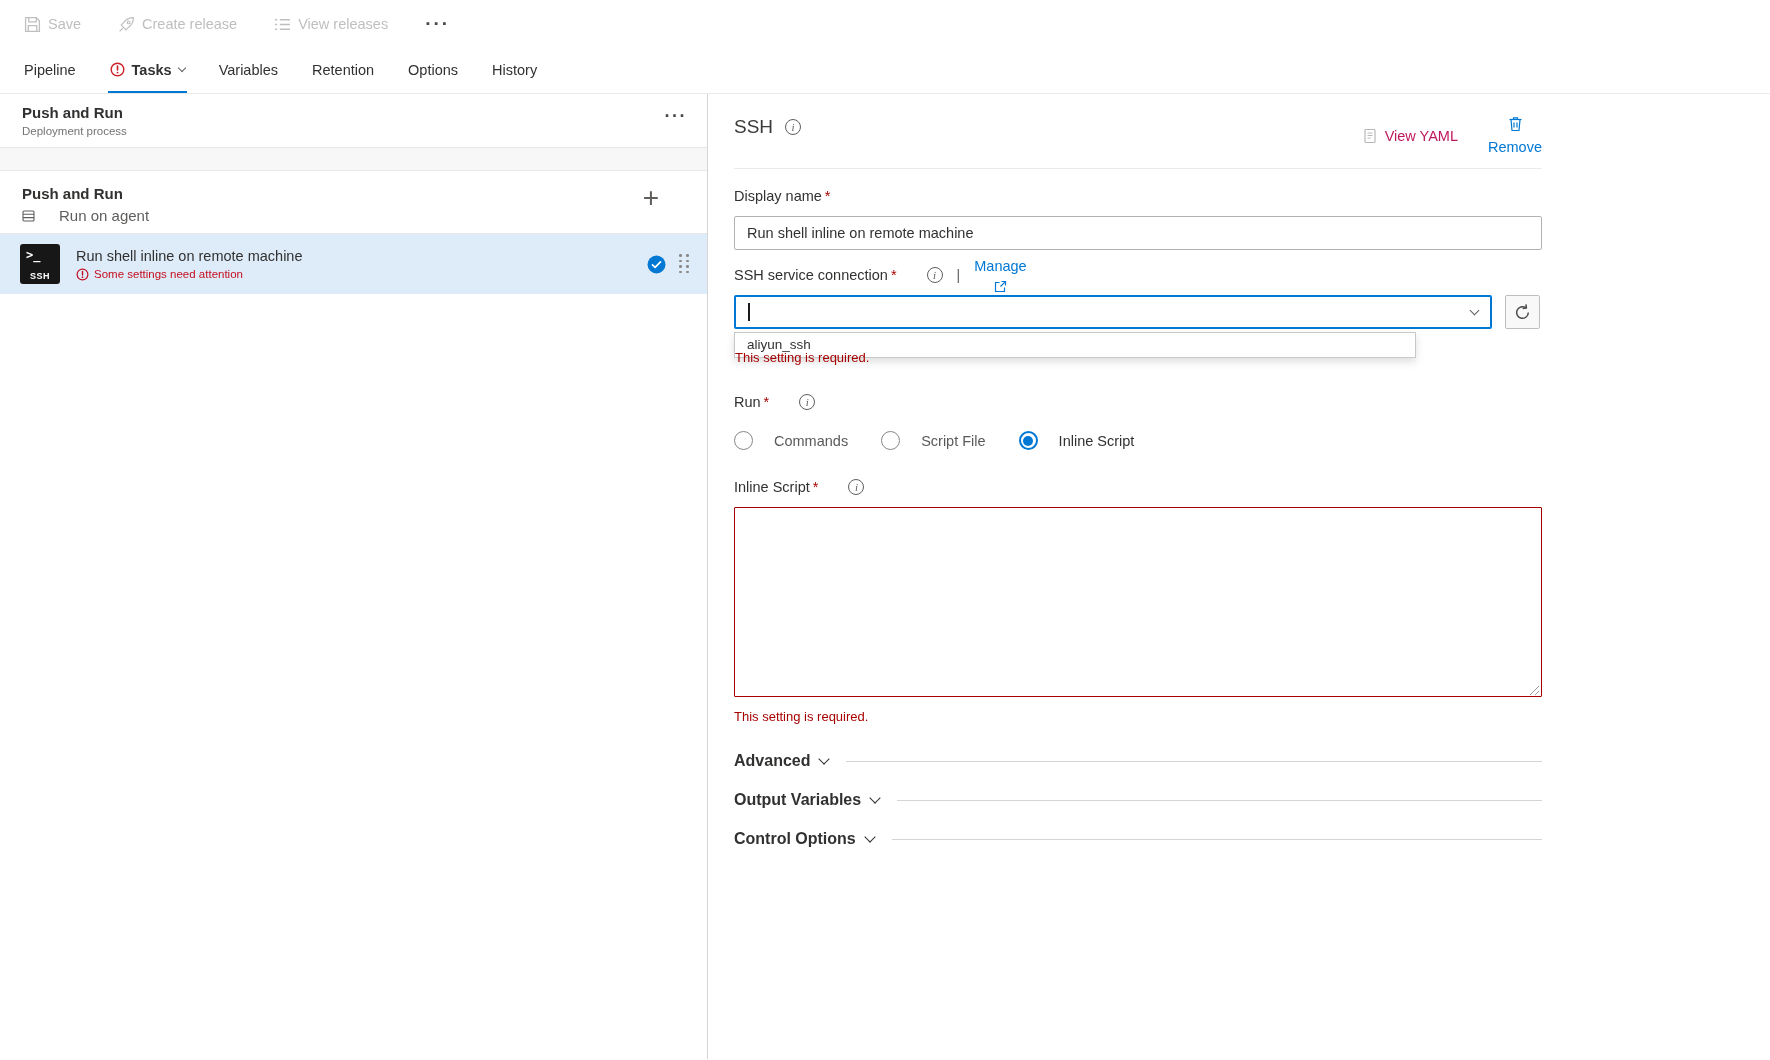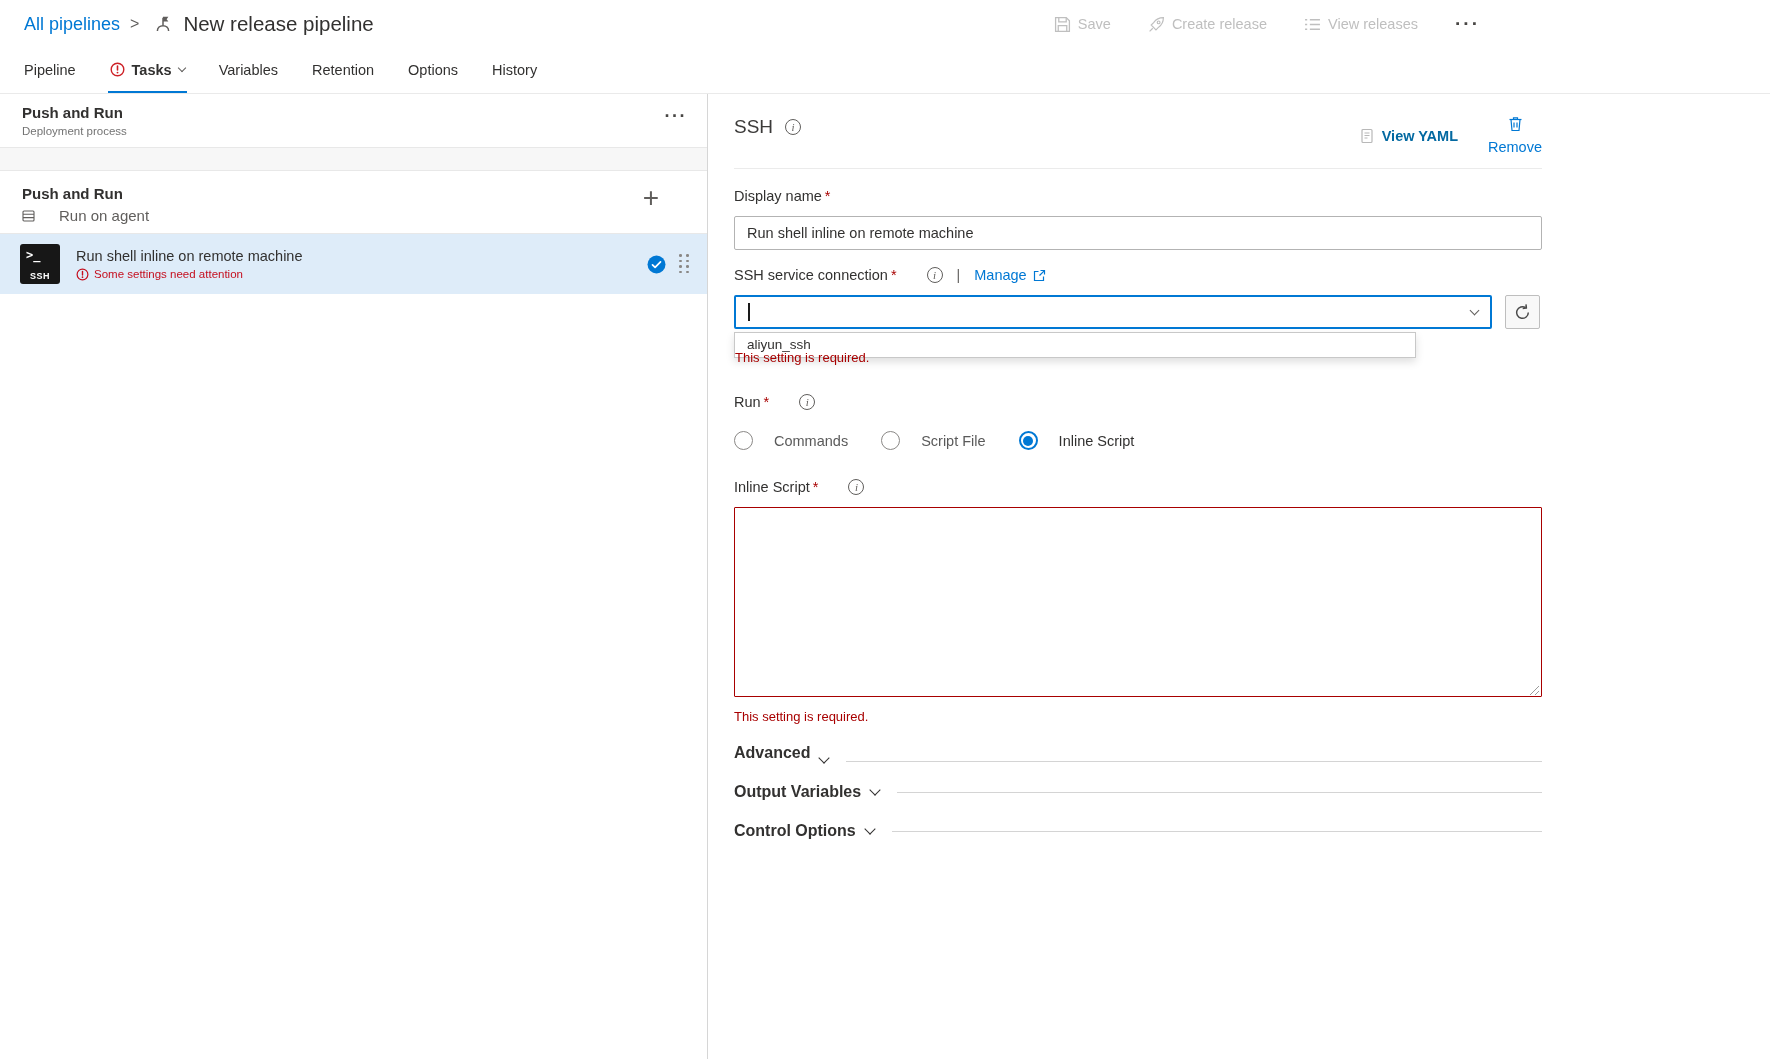--- a/index.html
+++ b/index.html
@@ -53,35 +53,35 @@
   .drag i { width:2.6px; height:2.6px; background:#8a8886; border-radius:50%; }
 
   
   .detail-header { padding-top:22px; height:52px; display:flex; justify-content:space-between; align-items:flex-start; }
   .dh-left { display:flex; align-items:center; gap:12px; }
   .detail-title { font-size:19px; color:#3b3a39; }
   .info { display:inline-flex; width:16px; height:16px; border:1px solid #605e5c; border-radius:50%; align-items:center; justify-content:center; color:#605e5c; flex:none; cursor:pointer; }
   .info::before { content:"i"; font-family:"Liberation Serif",serif; font-style:italic; font-size:11px; line-height:1; }
   .dh-right { display:flex; align-items:center; gap:30px; }
   .dh-action { display:flex; align-items:center; gap:7px; font-size:14.5px; cursor:pointer; }
-  .dh-action.disabled { color:#0369a1;font-weight:bold; }
+  .dh-action.disabled { color:#be185d; }
   .dh-action.remove { color:#0078d4;flex-direction:column; }
 
   .version-row { margin-top:24px; display:flex; align-items:center; }
   .field-label { font-size:14.5px; color:#323130; }
   .req { color:#a80000; font-size:14.5px; margin-left:3px; }
   .select { margin-left:12px; width:142px; height:31px; border:1px solid #969696; border-radius:2px; display:flex; align-items:center; justify-content:space-between; padding:0 11px; font-size:14px; cursor:pointer; background:#fff; }
   .hdivider { margin-top:22px; border-top:1px solid #ebebeb; }
 
   .field { margin-top:15px; }
   .field.display-field { margin-top:17px; }
   .label-row { display:flex; align-items:center; height:20px; margin-bottom:10px; }
   .ml30 { margin-left:30px; }
   .pipe { color:#605e5c; font-size:14px; margin:0 14px; }
-  .manage-link { display:flex; align-items:center; gap:6px; color:#0078d4; font-size:14.5px; text-decoration:none; cursor:pointer; }
+  .manage-link { display:flex; align-items:center; gap:6px; color:#0078d4; font-size:14.5px; text-decoration:none; cursor:pointer;flex-direction:column; }
   .text-input { width:100%; height:34px; border:1px solid #b3b3b3; border-radius:2px; padding:0 12px; font-size:14.5px; color:#323130; font-family:"Liberation Sans",sans-serif; outline:none; }
 
   .conn-field { position:relative; }
   .input-row { display:flex; align-items:center; }
   .combobox { width:758px; height:34px; border:2px solid #0078d4; border-radius:2px; background:#fff; display:flex; align-items:center; justify-content:space-between; padding:0 12px; cursor:text; }
   .caret { width:1.5px; height:18px; background:#1a1a1a; }
   .refresh-btn { margin-left:13px; width:35px; height:34px; border:1px solid #bebebe; border-radius:2px; background:#f8f8f8; display:flex; align-items:center; justify-content:center; cursor:pointer; }
   .dropdown { position:absolute; left:0; top:67px; width:682px; background:#fff; border:1px solid #c8c8c8; box-shadow:0 4px 9px rgba(0,0,0,.13); z-index:5; }
   .dd-item { height:24px; line-height:24px; padding:0 12px; font-size:13.5px; color:#323130; cursor:pointer; }
   .conn-error { position:absolute; left:1px; top:85px; font-size:13px; color:#a80000; z-index:6; }
@@ -94,43 +94,31 @@
   .radio.on .rb { border:2px solid #0078d4; }
   .radio.on .rb::after { content:""; position:absolute; inset:2.5px; border-radius:50%; background:#0078d4; }
 
   .script-field { margin-top:27px; }
   .ta-wrap { position:relative; margin-top:2px; }
   .script-area { width:100%; height:190px; border:1px solid #a80000; border-radius:1px; resize:none; outline:none; font-family:"DejaVu Sans Mono",monospace; font-size:13px; padding:8px 10px; }
   .ta-corner { position:absolute; right:3px; bottom:6px; width:10px; height:10px; background:repeating-linear-gradient(135deg,#9a9a9a 0 1.2px,transparent 1.2px 3.6px); clip-path:polygon(100% 0,100% 100%,0 100%); pointer-events:none; }
   .err-text { margin-top:8px; font-size:13px; color:#a80000; }
 
   .section { display:flex; align-items:center; cursor:pointer; }
-  .section.first { margin-top:20px;align-items:flex-end; }
+  .section.first { margin-top:28px; }
   .section + .section { margin-top:21px; }
   .sec-label { font-size:16px; font-weight:600; color:#323130; }
   .section .chev { margin-left:10px; }
   .sec-line { flex:1; border-top:1px solid #d4d4d4; margin-left:18px; height:0; }
   svg { display:block; }
 </style>
 </head>
 <body>
 
 <div class="topbar">
-  <div class="breadcrumb">
-    <a class="crumb-link">All pipelines</a>
-    <span class="crumb-sep">&gt;</span>
-    <span class="release-icon">
-      <svg width="20" height="20" viewBox="0 0 16 16" fill="none" stroke="#605e5c" stroke-width="1.2">
-          <path d="M8 3v6"></path>
-          <path d="M3.5 13.5c0-2.6 2-4.2 4.5-4.2s4.5 1.6 4.5 4.2"></path>
-          <path d="M8 2.2h4.3l-1.4 1.9 1.4 1.9H8z" fill="#605e5c" stroke="none"></path>
-        </svg>
-    </span>
-    <h1 class="page-title">New release pipeline</h1>
-  </div>
   <div class="top-actions">
     <div class="top-action disabled">
       <span>
         <svg width="17" height="17" viewBox="0 0 16 16" fill="none" stroke="#bfbfbf" stroke-width="1.2">
             <path d="M1.5 1.5h10l3 3v10h-13z"></path>
             <path d="M4.5 1.5v4h7v-4"></path>
             <path d="M4 14.5V9h8v5.5"></path>
           </svg>
       </span>
       <span>Save</span>

